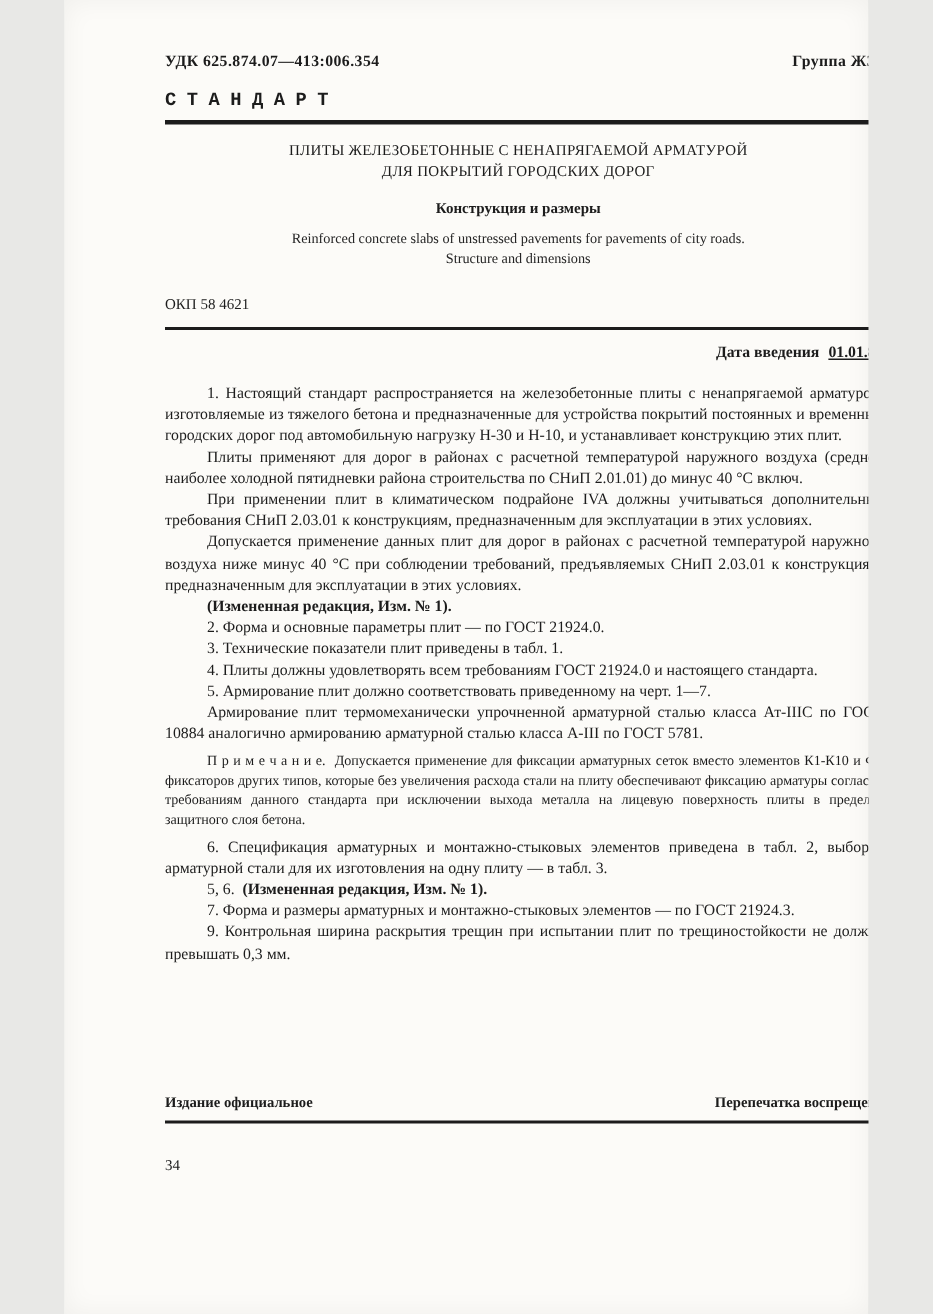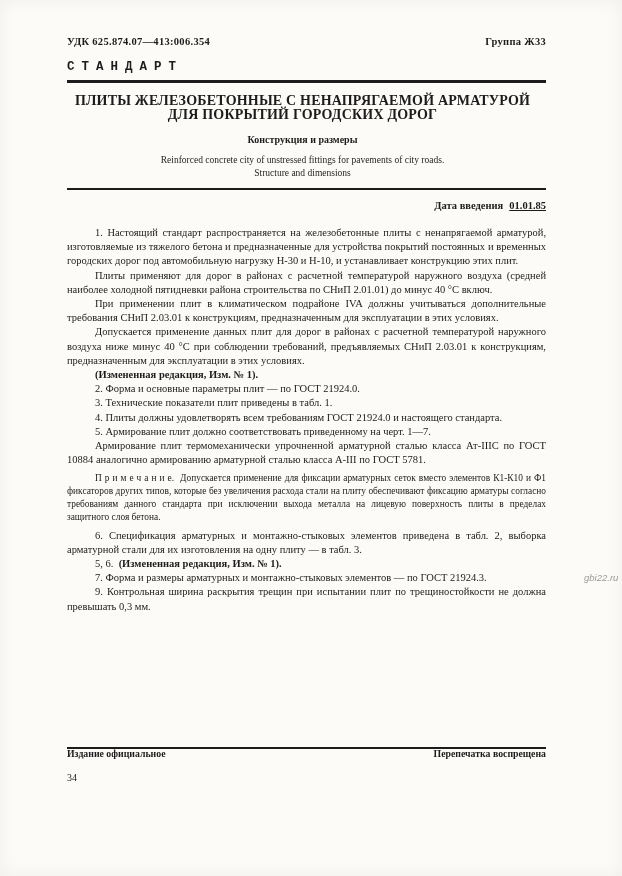--- a/index.html
+++ b/index.html
@@ -2,21 +2,21 @@
 <html><head>
 <meta charset="utf-8">
 <style>
   html, body {
     margin: 0;
     padding: 0;
     background: #e8e8e6;
   }
   .page {
     position: relative;
-    width: 622px;
+    width: 536px;
     height: 876px;
     margin: 0 auto;
     background: #fcfbf8;
     color: #1c1c1c;
     font-family: "Liberation Serif", "DejaVu Serif", serif;
     overflow: hidden;
     box-shadow: inset 0 0 18px rgba(0,0,0,0.05);
   }
   .content {
     position: absolute;
@@ -52,22 +52,22 @@
   .title-block {
     display: flex;
     margin-top: 11px;
   }
   .title-left {
     flex: 1;
     text-align: center;
     padding-right: 8px;
   }
   .doc-title {
-    font-size: 14px;
-    font-weight: bold;
+    font-size: 10px;
+    font-weight: normal;
     line-height: 13.5px;
     letter-spacing: 0.2px;
   }
   .subtitle-ru {
     margin-top: 13px;
     font-size: 10px;
     font-weight: bold;
   }
   .subtitle-en {
     margin-top: 9px;
@@ -129,21 +129,21 @@
     position: absolute;
     left: 67px;
     top: 747px;
     width: 479px;
     height: 2px;
     background: #1c1c1c;
   }
   .footer-row {
     position: absolute;
     left: 67px;
-    top: 748px;
+    top: 730px;
     width: 479px;
     display: flex;
     justify-content: space-between;
     font-weight: bold;
     font-size: 9.8px;
   }
   .page-number {
     position: absolute;
     left: 67px;
     top: 772px;
@@ -179,26 +179,27 @@
     <div class="thick-rule"></div>
 
     <div class="title-block">
       <div class="title-left">
         <div class="doc-title">
           <div>ПЛИТЫ ЖЕЛЕЗОБЕТОННЫЕ С НЕНАПРЯГАЕМОЙ АРМАТУРОЙ</div>
           <div>ДЛЯ ПОКРЫТИЙ ГОРОДСКИХ ДОРОГ</div>
         </div>
         <div class="subtitle-ru">Конструкция и размеры</div>
         <div class="subtitle-en">
-          <div>Reinforced concrete city of unstressed fittings for pavements of city roads.</div>
+          <div>Reinforced concrete slabs of unstressed pavements for pavements of city roads.</div>
           <div>Structure and dimensions</div>
         </div>
       </div>
     </div>
 
+    <div class="okp">ОКП 58 4621</div>
     <div class="head-rule"></div>
 
     <div class="date-row">
       <span>Дата введения</span><span class="date-value">01.01.85</span>
     </div>
 
     <div class="body-text">
       <p>1. Настоящий стандарт распространяется на железобетонные плиты с ненапрягаемой арматурой, изготовляемые из тяжелого бетона и предназначенные для устройства покрытий постоянных и временных городских дорог под автомобильную нагрузку Н-30 и Н-10, и устанавливает конструкцию этих плит.</p>
       <p>Плиты применяют для дорог в районах с расчетной температурой наружного воздуха (средней наиболее холодной пятидневки района строительства по СНиП 2.01.01) до минус 40 °С включ.</p>
       <p>При применении плит в климатическом подрайоне IVA должны учитываться дополнительные требования СНиП 2.03.01 к конструкциям, предназначенным для эксплуатации в этих условиях.</p>

